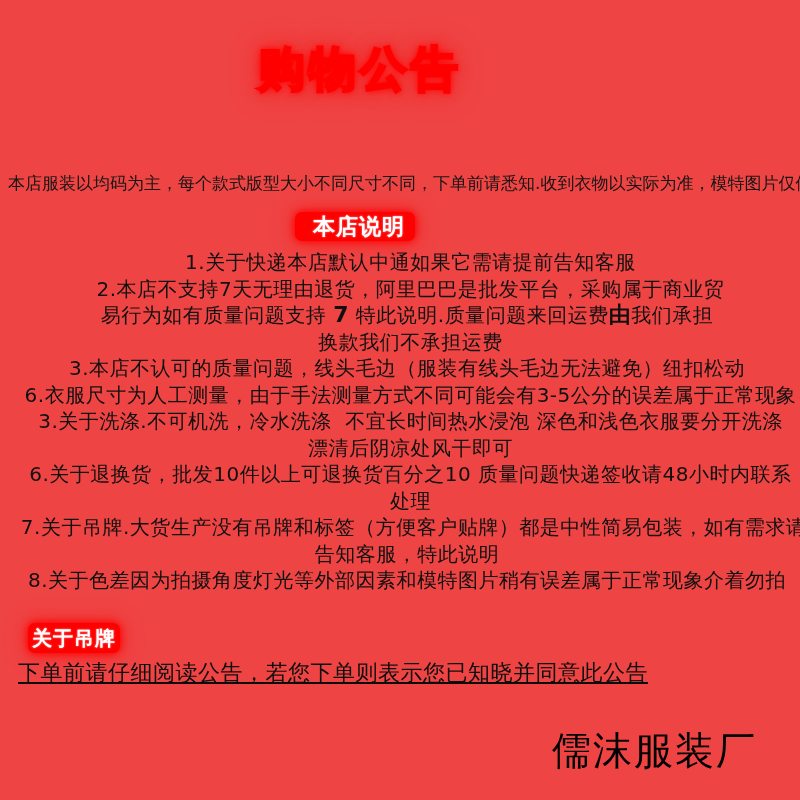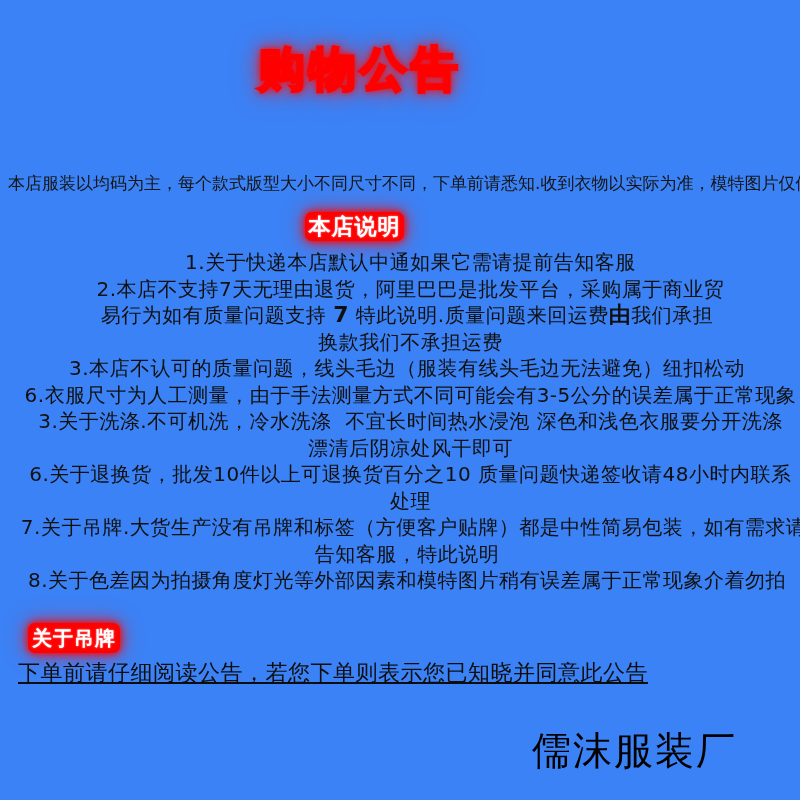--- a/index.html
+++ b/index.html
@@ -4,21 +4,21 @@
 <style>
   html, body {
     margin: 0;
     padding: 0;
     background: #ffffff;
   }
   #canvas {
     position: relative;
     width: 800px;
     height: 800px;
-    background: #3b82f6;
+    background: #ef4444;
     overflow: hidden;
     font-family: "DejaVu Sans", "Liberation Sans", sans-serif;
     color: #111111;
   }
   .page-title {
     position: absolute;
     top: 38px;
     left: 0;
     width: 720px;
     text-align: center;
@@ -53,25 +53,26 @@
       0 0 6px rgba(255,0,0,0.95),
       0 0 14px rgba(255,0,0,0.75),
       0 0 24px rgba(255,40,40,0.45);
     text-shadow: 0 0 2px rgba(255,255,255,0.7);
     display: flex;
     align-items: center;
     justify-content: center;
   }
   .badge-store {
     top: 212px;
-    left: 305px;
-    width: 99px;
+    left: 295px;
+    width: 112px;
     height: 29px;
     font-size: 22px;
     letter-spacing: 1px;
+    padding-left: 8px;
   }
   .badge-special {
     top: 623px;
     left: 28px;
     width: 92px;
     height: 30px;
     font-size: 20px;
     letter-spacing: 1px;
   }
   .notice-list {
@@ -99,21 +100,21 @@
     width: 760px;
     font-size: 22px;
     line-height: 28px;
     color: #0d0d0d;
     letter-spacing: 0.5px;
     text-decoration: underline;
   }
   .brand-name {
     position: absolute;
     top: 724px;
-    left: 532px;
+    left: 552px;
     font-size: 39px;
     color: #000000;
     letter-spacing: 2px;
   }
 </style>
 </head>
 <body>
 
 <div id="canvas">
 

